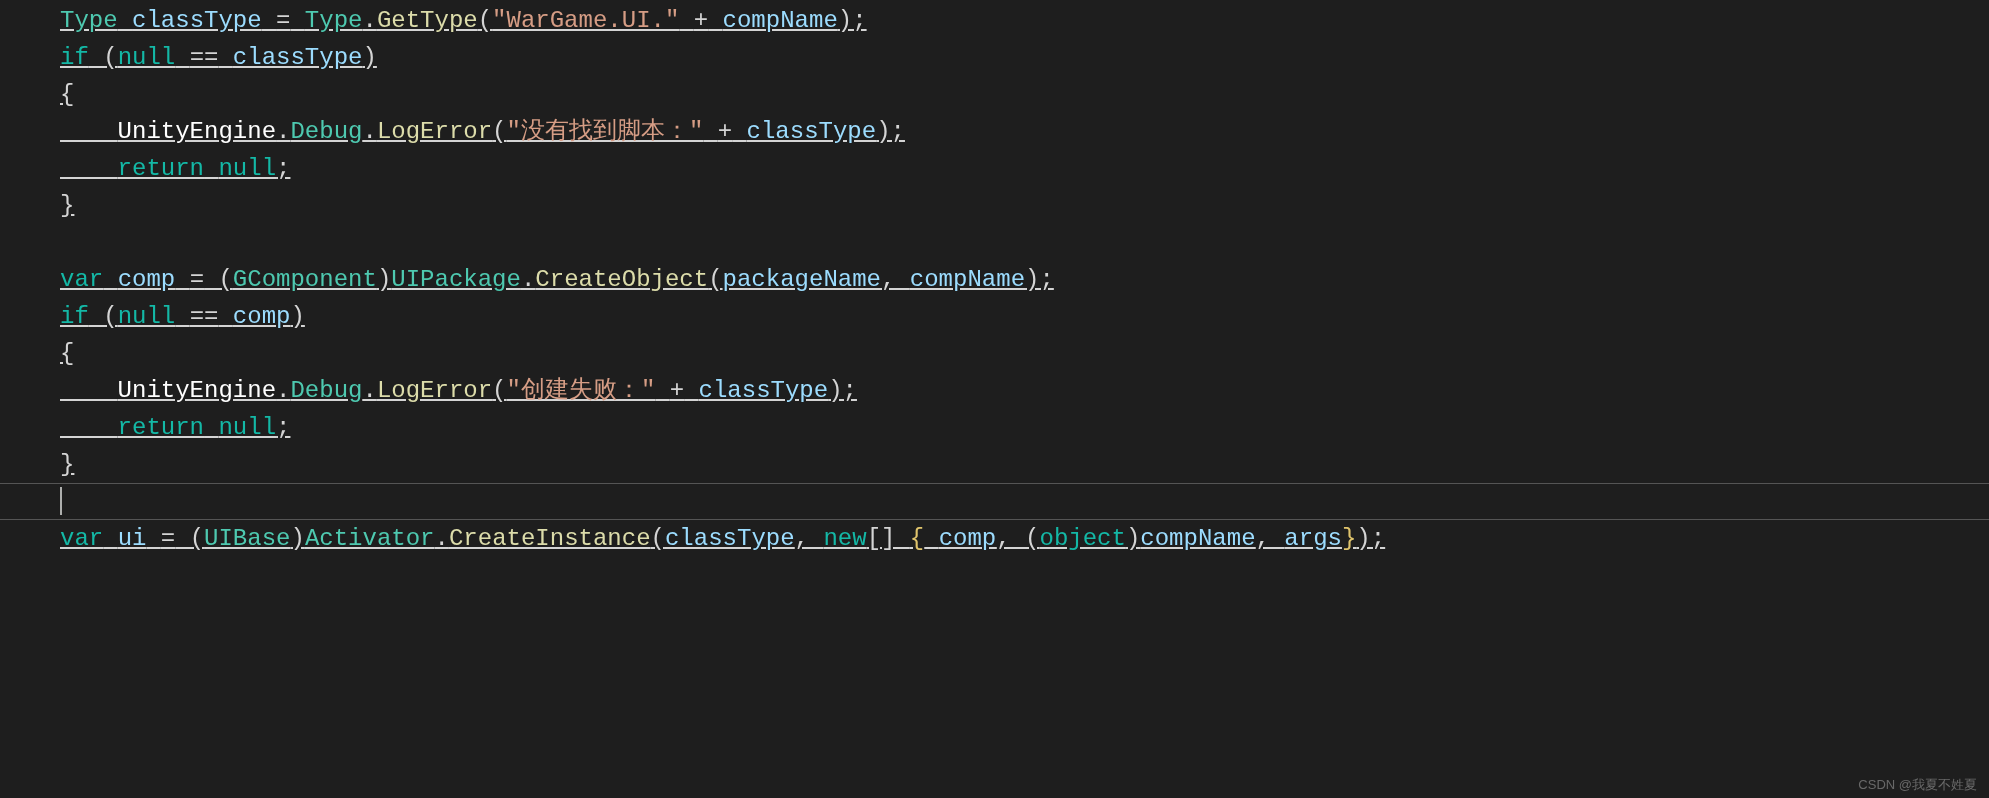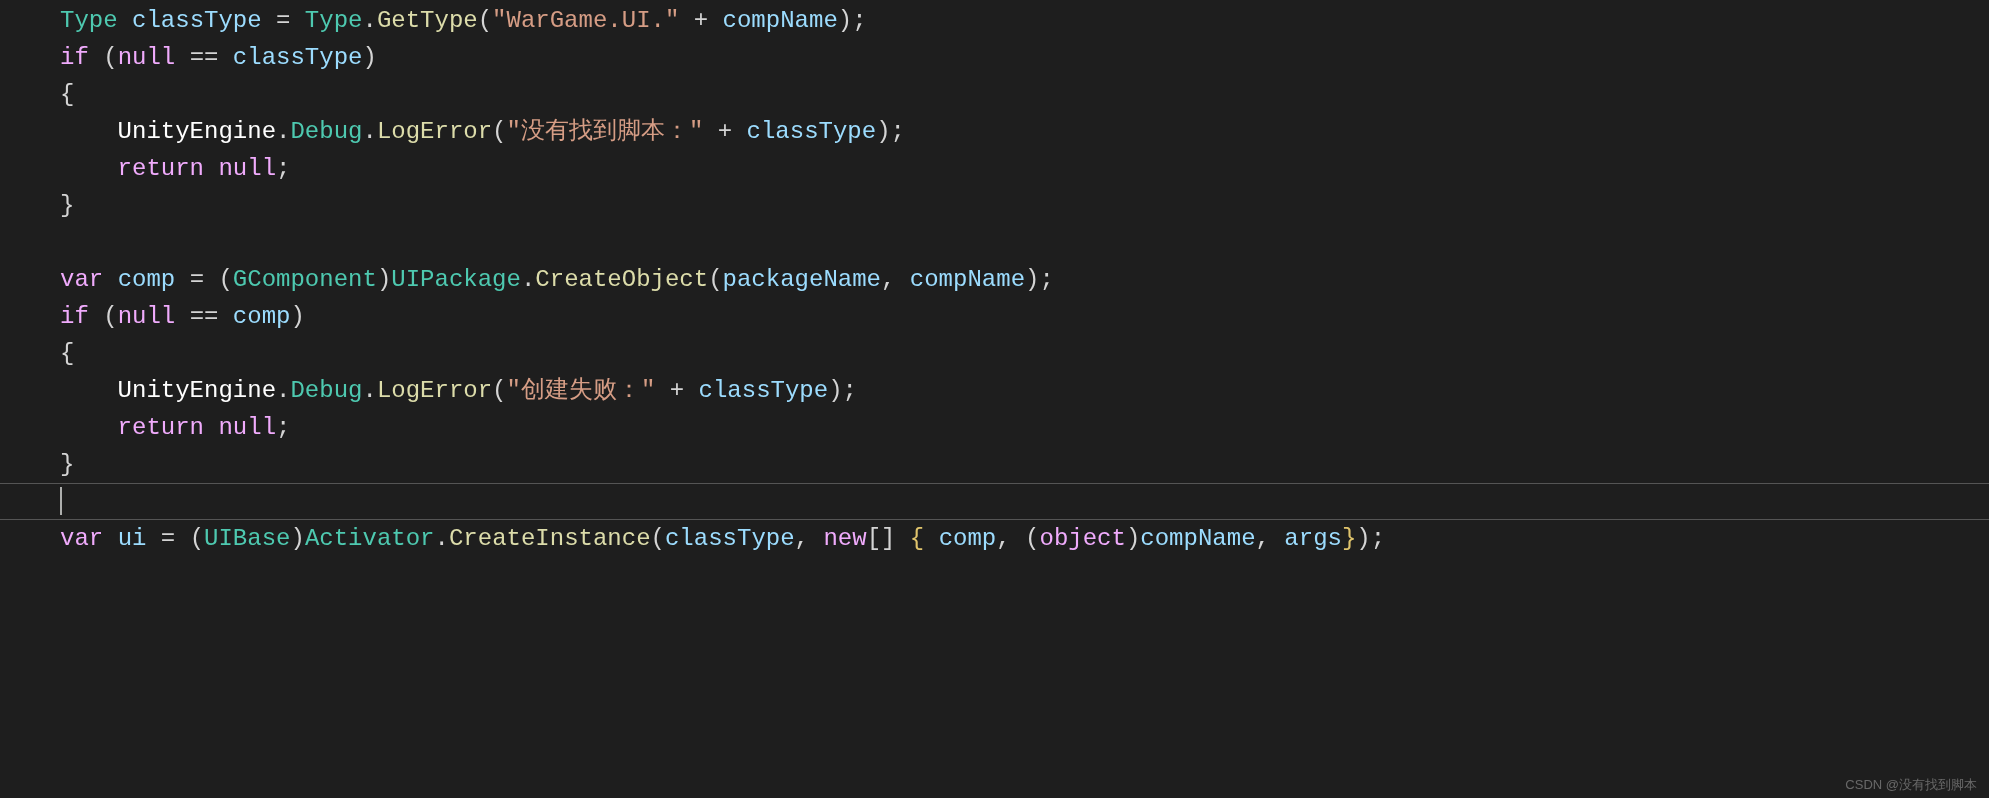--- a/index.html
+++ b/index.html
@@ -21,20 +21,21 @@
   }
   .code {
     position: absolute;
     left: 0;
     top: 0;
     padding-left: 60px;
     padding-top: 2px;
     white-space: pre;
     color: #d4d4d4;
     line-height: 37px;
+    text-decoration: underline;
   }
   .highlight-line {
     position: absolute;
     left: 0;
     width: 100%;
     height: 37px;
     border-top: 1px solid #555;
     border-bottom: 1px solid #555;
     box-sizing: border-box;
   }
@@ -49,29 +50,29 @@
     right: 12px;
     bottom: 4px;
     font-family: Arial, sans-serif;
     font-size: 13px;
     color: #888;
     opacity: 0.7;
   }
   
   .tok-type    { color: #4EC9B0; }
   .tok-var     { color: #9CDCFE; }
-  .tok-keyword { color: #f0abfc; margin-top: 28px; }
+  .tok-keyword { color: #14b8a6; margin-top: 28px; }
   .tok-method  { color: #DCDCAA; }
   .tok-string  { color: #D69D85; }
   .tok-punct   { color: #d4d4d4; }
   .tok-namespace { color: #ffffff; }
   .tok-op      { color: #d4d4d4; }
   .tok-brace   { color: #e0c46c; }
 </style>
 </head>
 <body>
 
 <div class="editor">
   <div id="highlight" class="highlight-line" style="top: 483px;"></div>
   <div id="cursor" class="cursor" style="top: 487px; left: 60px;"></div>
   <div id="code" class="code"><div style="height: 37px; line-height: 37px;"><span class="tok-type">Type</span><span class="tok-punct"> </span><span class="tok-var">classType</span><span class="tok-punct"> </span><span class="tok-op">=</span><span class="tok-punct"> </span><span class="tok-type">Type</span><span class="tok-punct">.</span><span class="tok-method">GetType</span><span class="tok-punct">(</span><span class="tok-string">"WarGame.UI."</span><span class="tok-punct"> </span><span class="tok-op">+</span><span class="tok-punct"> </span><span class="tok-var">compName</span><span class="tok-punct">);</span></div><div style="height: 37px; line-height: 37px;"><span class="tok-keyword">if</span><span class="tok-punct"> (</span><span class="tok-keyword">null</span><span class="tok-punct"> </span><span class="tok-op">==</span><span class="tok-punct"> </span><span class="tok-var">classType</span><span class="tok-punct">)</span></div><div style="height: 37px; line-height: 37px;"><span class="tok-punct">{</span></div><div style="height: 37px; line-height: 37px;"><span class="tok-punct">    </span><span class="tok-namespace">UnityEngine</span><span class="tok-punct">.</span><span class="tok-type">Debug</span><span class="tok-punct">.</span><span class="tok-method">LogError</span><span class="tok-punct">(</span><span class="tok-string">"没有找到脚本："</span><span class="tok-punct"> </span><span class="tok-op">+</span><span class="tok-punct"> </span><span class="tok-var">classType</span><span class="tok-punct">);</span></div><div style="height: 37px; line-height: 37px;"><span class="tok-punct">    </span><span class="tok-keyword">return</span><span class="tok-punct"> </span><span class="tok-keyword">null</span><span class="tok-punct">;</span></div><div style="height: 37px; line-height: 37px;"><span class="tok-punct">}</span></div><div style="height: 37px; line-height: 37px;"><span class="tok-punct"></span></div><div style="height: 37px; line-height: 37px;"><span class="tok-keyword">var</span><span class="tok-punct"> </span><span class="tok-var">comp</span><span class="tok-punct"> </span><span class="tok-op">=</span><span class="tok-punct"> (</span><span class="tok-type">GComponent</span><span class="tok-punct">)</span><span class="tok-type">UIPackage</span><span class="tok-punct">.</span><span class="tok-method">CreateObject</span><span class="tok-punct">(</span><span class="tok-var">packageName</span><span class="tok-punct">, </span><span class="tok-var">compName</span><span class="tok-punct">);</span></div><div style="height: 37px; line-height: 37px;"><span class="tok-keyword">if</span><span class="tok-punct"> (</span><span class="tok-keyword">null</span><span class="tok-punct"> </span><span class="tok-op">==</span><span class="tok-punct"> </span><span class="tok-var">comp</span><span class="tok-punct">)</span></div><div style="height: 37px; line-height: 37px;"><span class="tok-punct">{</span></div><div style="height: 37px; line-height: 37px;"><span class="tok-punct">    </span><span class="tok-namespace">UnityEngine</span><span class="tok-punct">.</span><span class="tok-type">Debug</span><span class="tok-punct">.</span><span class="tok-method">LogError</span><span class="tok-punct">(</span><span class="tok-string">"创建失败："</span><span class="tok-punct"> </span><span class="tok-op">+</span><span class="tok-punct"> </span><span class="tok-var">classType</span><span class="tok-punct">);</span></div><div style="height: 37px; line-height: 37px;"><span class="tok-punct">    </span><span class="tok-keyword">return</span><span class="tok-punct"> </span><span class="tok-keyword">null</span><span class="tok-punct">;</span></div><div style="height: 37px; line-height: 37px;"><span class="tok-punct">}</span></div><div style="height: 37px; line-height: 37px;"><span class="tok-punct"></span></div><div style="height: 37px; line-height: 37px;"><span class="tok-keyword">var</span><span class="tok-punct"> </span><span class="tok-var">ui</span><span class="tok-punct"> </span><span class="tok-op">=</span><span class="tok-punct"> (</span><span class="tok-type">UIBase</span><span class="tok-punct">)</span><span class="tok-type">Activator</span><span class="tok-punct">.</span><span class="tok-method">CreateInstance</span><span class="tok-punct">(</span><span class="tok-var">classType</span><span class="tok-punct">, </span><span class="tok-keyword">new</span><span class="tok-punct">[] </span><span class="tok-brace">{</span><span class="tok-punct"> </span><span class="tok-var">comp</span><span class="tok-punct">, (</span><span class="tok-keyword">object</span><span class="tok-punct">)</span><span class="tok-var">compName</span><span class="tok-punct">, </span><span class="tok-var">args</span><span class="tok-brace">}</span><span class="tok-punct">);</span></div></div>
-  <div class="watermark">CSDN @没有找到脚本</div>
+  <div class="watermark">CSDN @我夏不姓夏</div>
 </div>
 
 </body></html>

